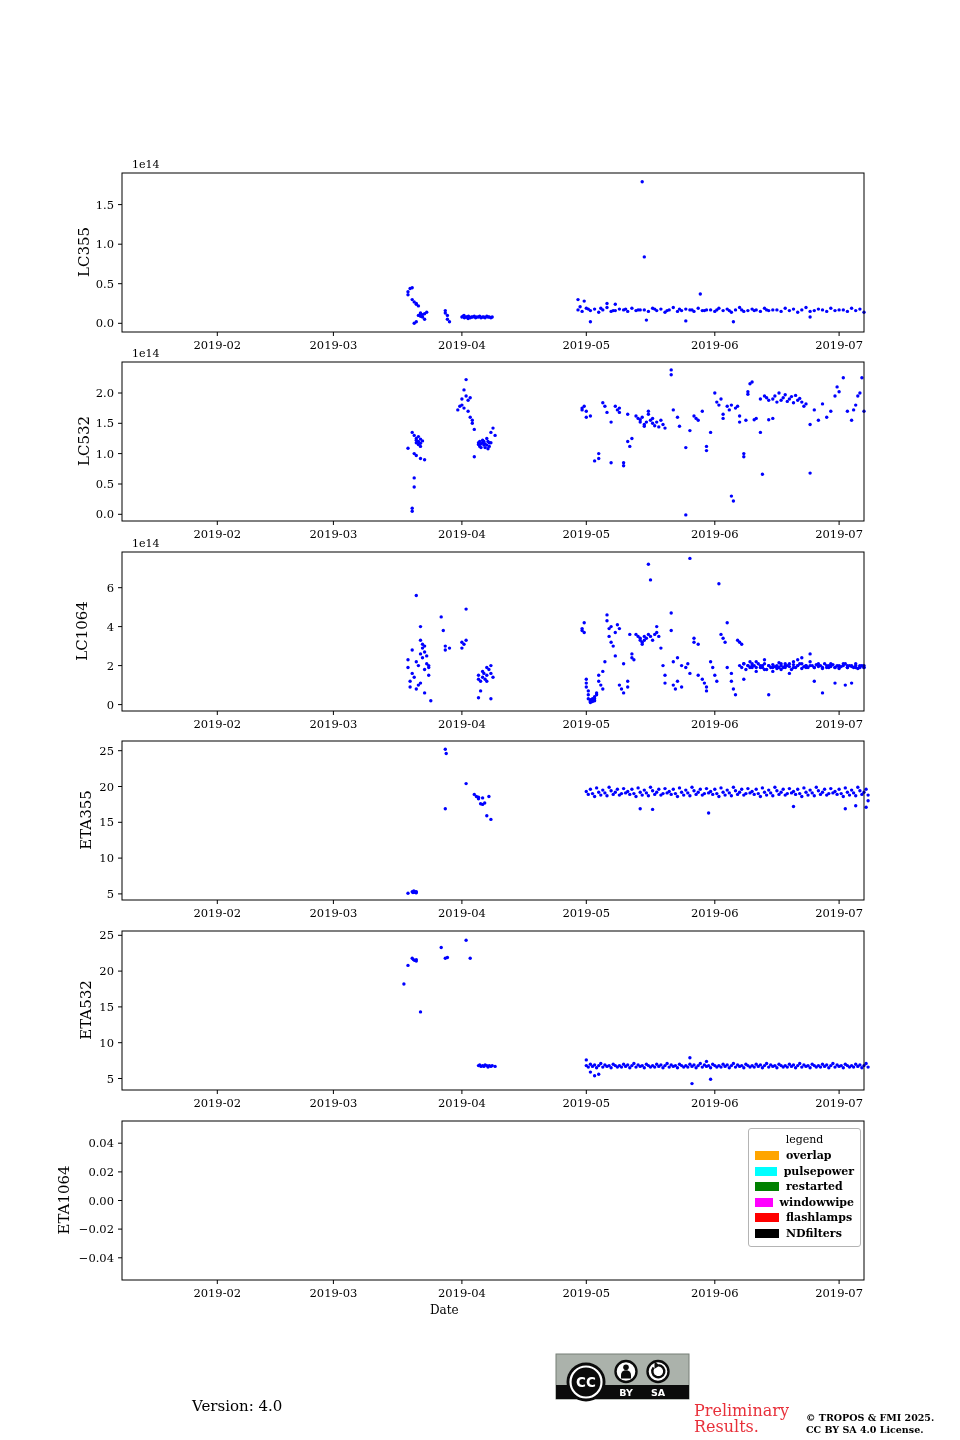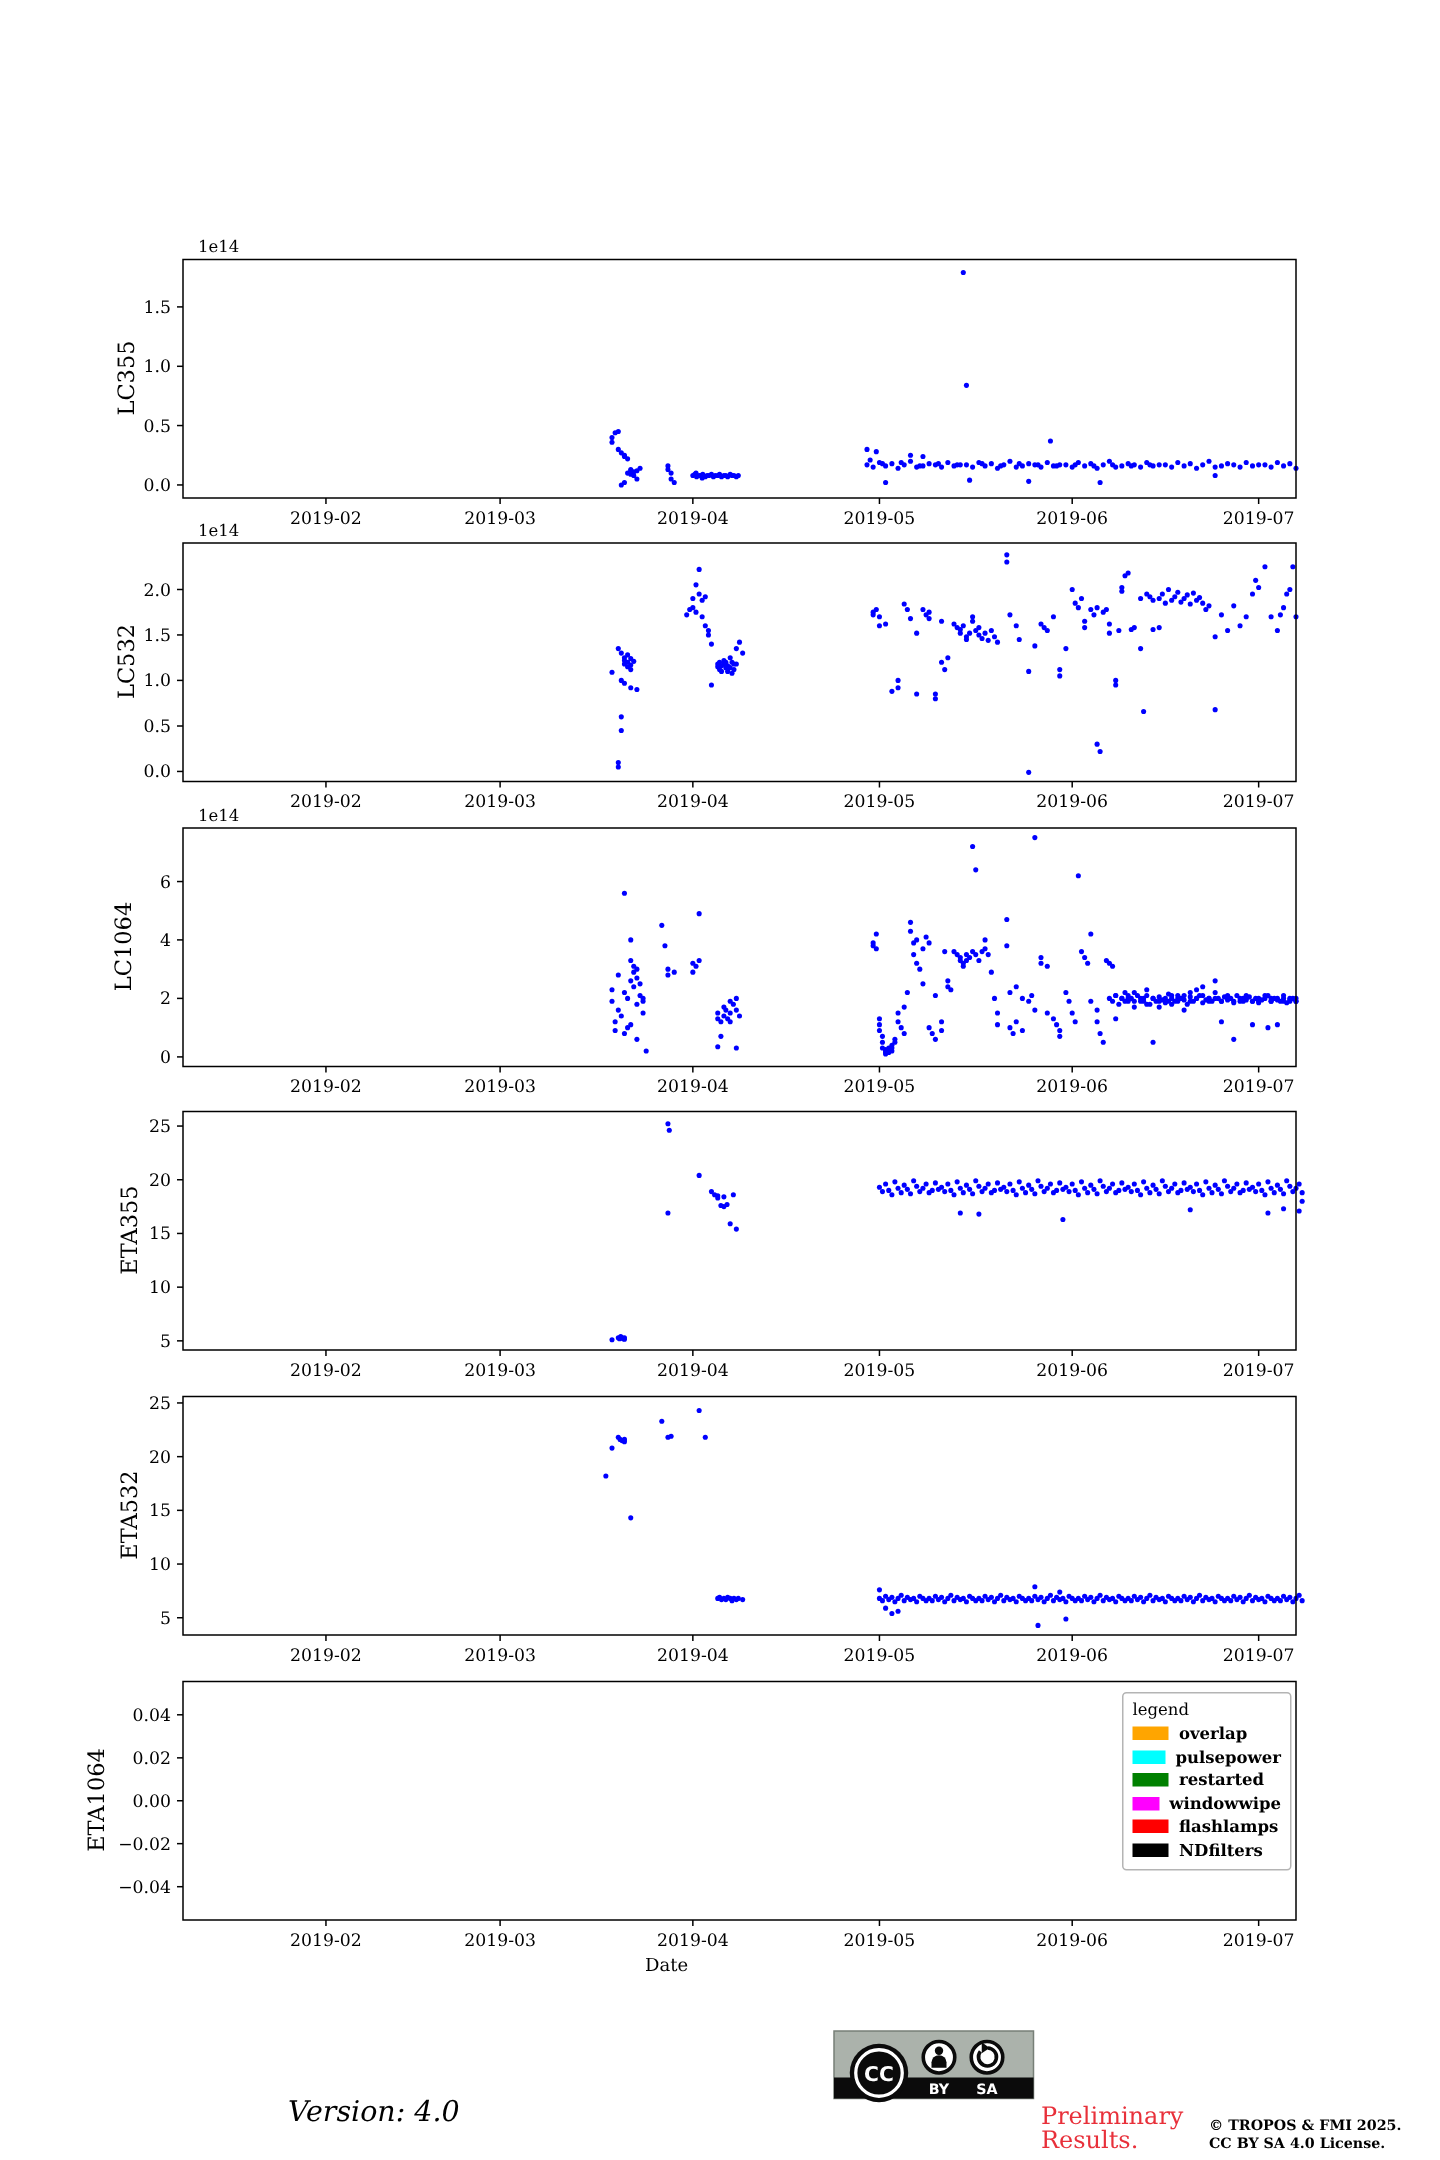--- a/index.html
+++ b/index.html
@@ -9,25 +9,25 @@
   .title{position:absolute;left:0;top:141px;width:960px;text-align:center;
          font-size:18px;font-weight:bold;letter-spacing:-0.2px;white-space:nowrap;}
   .ylabel{position:absolute;transform:translate(-50%,-50%) rotate(-90deg);
           font-size:15px;white-space:nowrap;}
   .offset{position:absolute;font-size:11px;margin-left:12px;}
   .xlabel{position:absolute;left:430px;top:1303px;width:126px;text-align:left;font-size:12px;}
   svg text{font-family:"DejaVu Serif",serif;}
   .legend-box{position:absolute;left:748px;top:1128px;width:113px;
               background:rgba(255,255,255,0.9);border:1px solid #b4b4b4;border-radius:3px;
               padding:4px 6px 5px 6px;box-sizing:border-box;font-size:11px;}
-  .legend-title{text-align:left;margin-bottom:2px;}
+  .legend-title{text-align:center;margin-bottom:2px;}
   .legend-row{display:flex;align-items:center;height:15.5px;font-weight:bold;}
   .legend-sw{width:24px;height:9px;margin-right:7px;flex:0 0 aupx;}
   .legend-lt{white-space:nowrap;}
-  .version{position:absolute;left:192px;top:1397px;font-size:19px;font-style:italic;}
+  .version{position:absolute;left:192px;top:1397px;font-size:15px;}
   .badge{position:absolute;left:555px;top:1353px;}
   .prelim{position:absolute;left:694px;top:1403px;width:100px;
           font-size:16px;font-weight:normal;line-height:16px;}
   .copyright{position:absolute;left:806px;top:1412px;font-size:9.5px;font-weight:bold;line-height:12px;}
 </style>
 </head>
 <body>
 
 <div class="figure">
 

